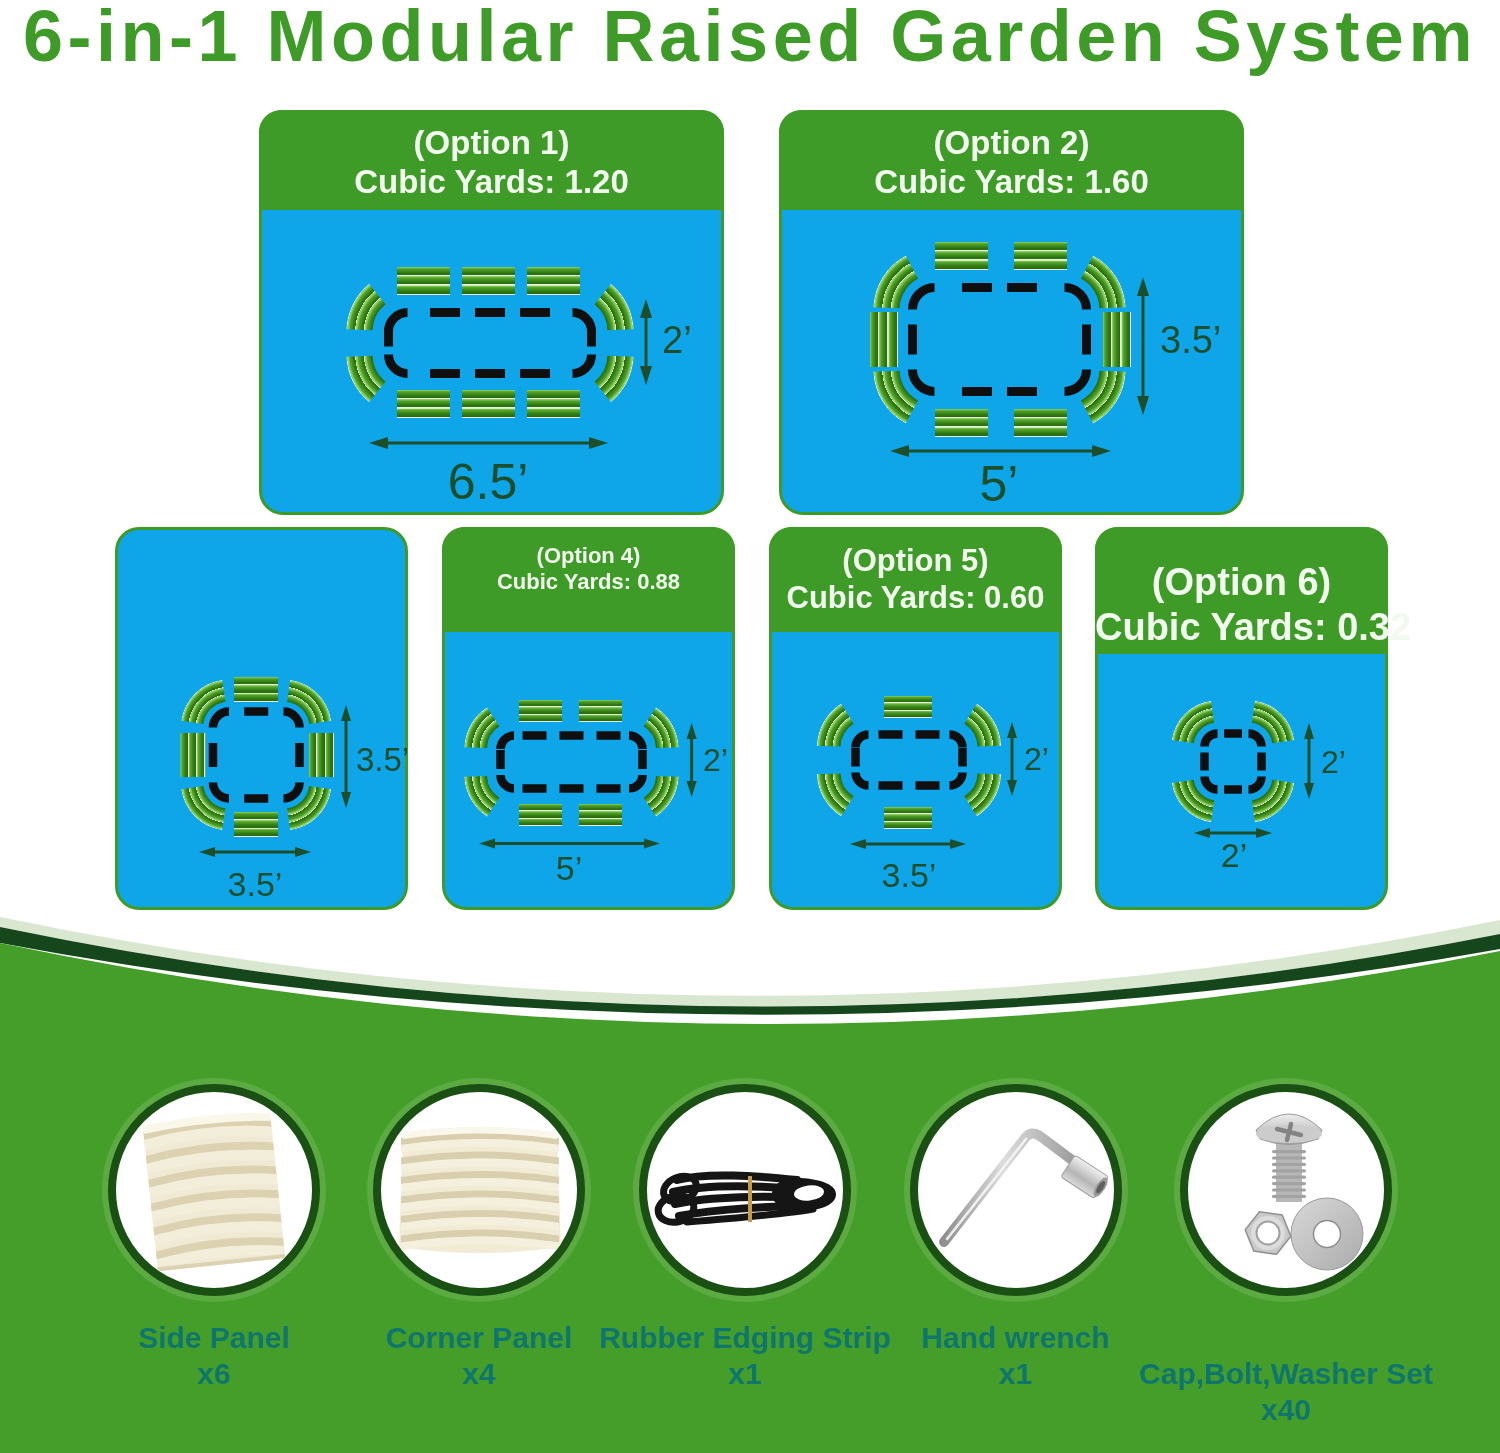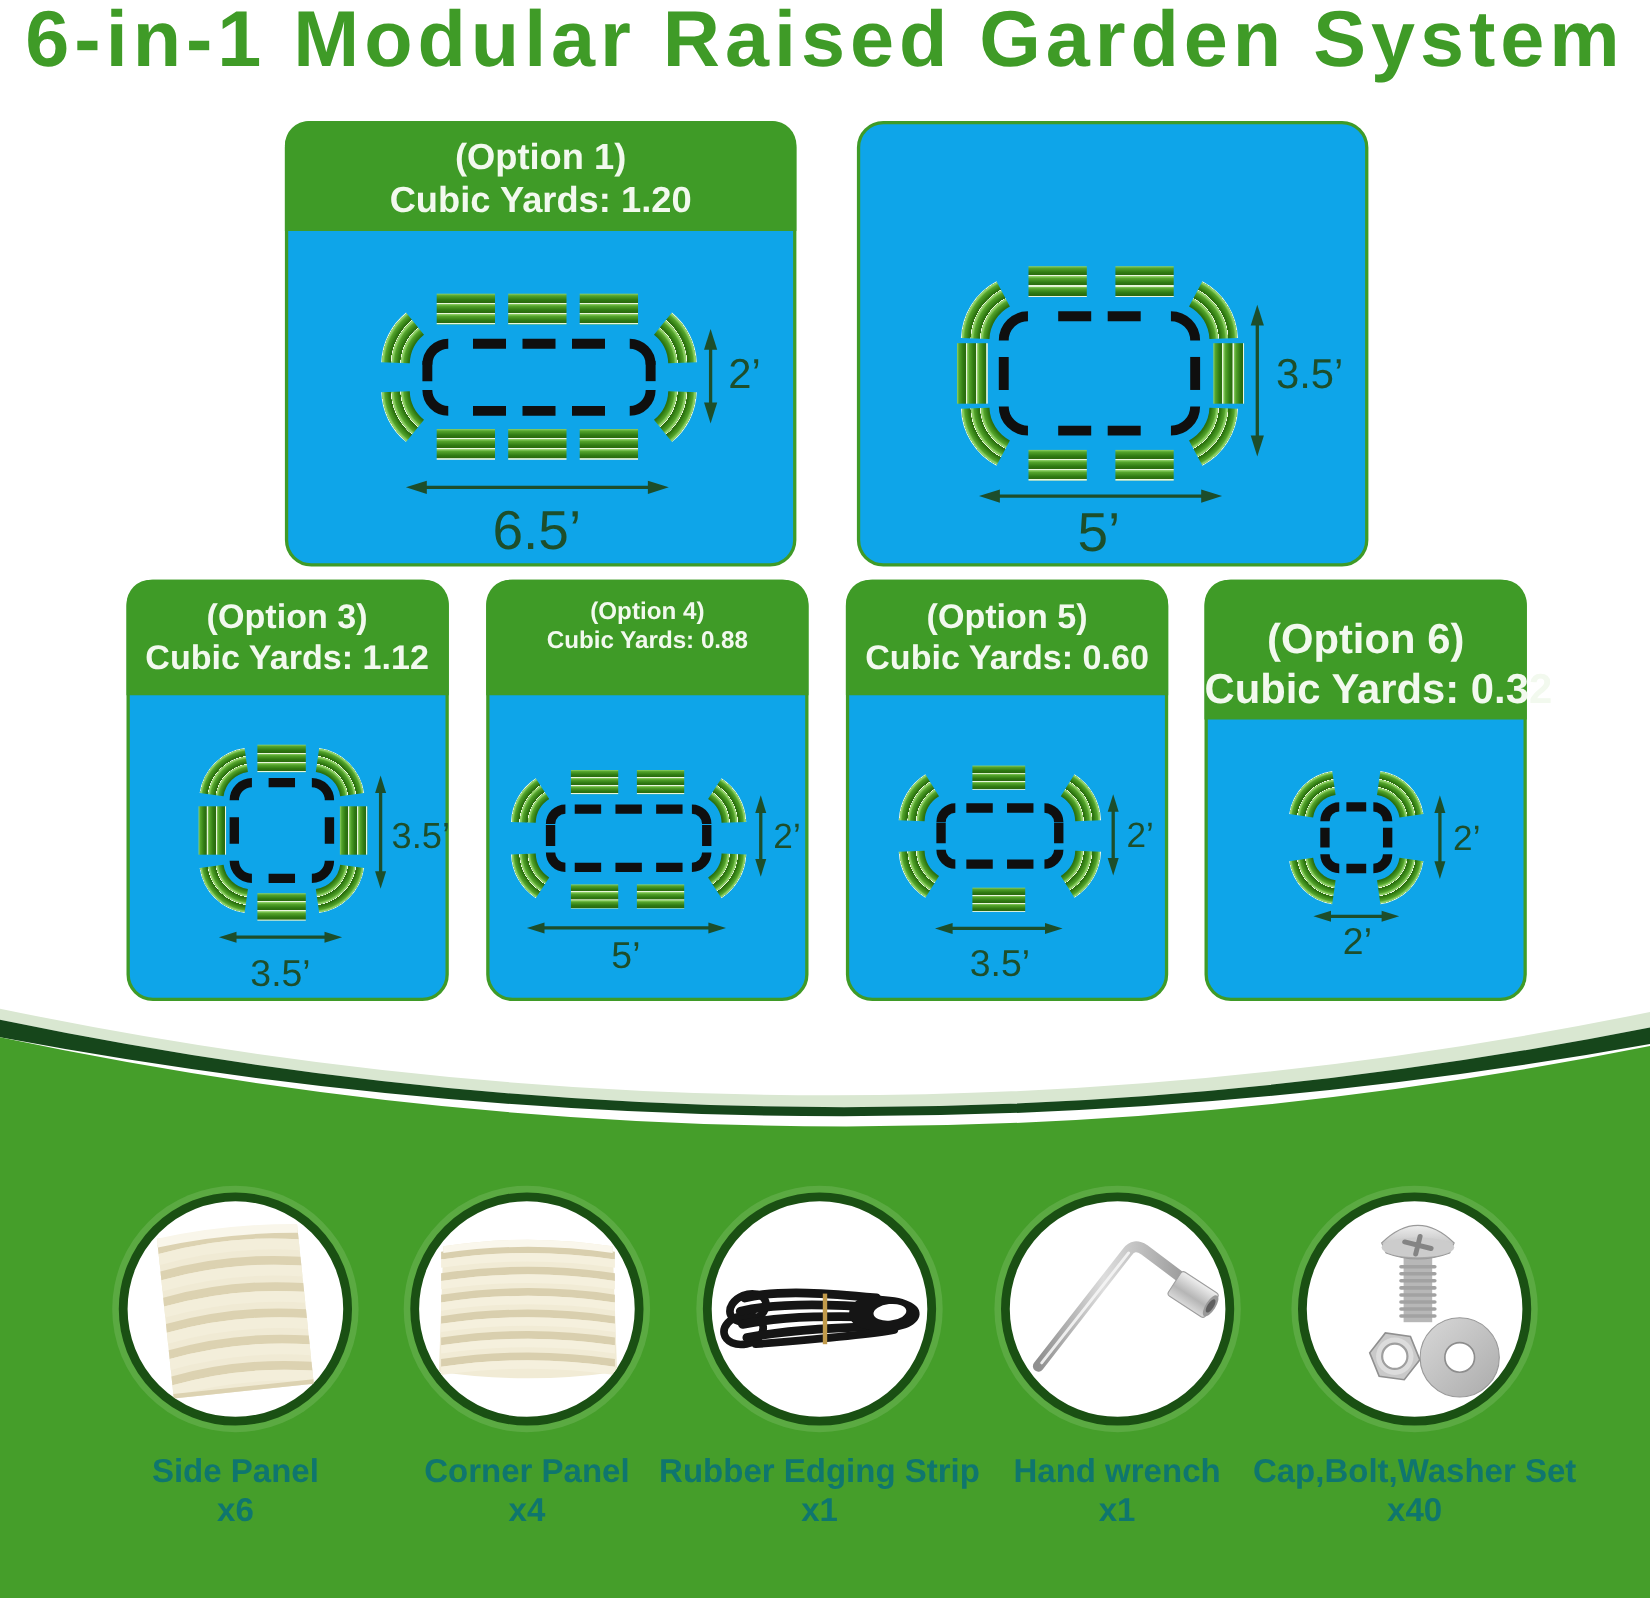--- a/index.html
+++ b/index.html
@@ -187,20 +187,21 @@
       <polygon points="384,186 378.0,205 390.0,205" fill="#1d4e2b"></polygon>
       <polygon points="384,272 378.0,253 390.0,253" fill="#1d4e2b"></polygon>
       <line x1="124" y1="330" x2="329" y2="330" stroke="#1d4e2b" stroke-width="3"></line>
       <polygon points="107,330 126,324.0 126,336.0" fill="#1d4e2b"></polygon>
       <polygon points="346,330 327,324.0 327,336.0" fill="#1d4e2b"></polygon>
       <text x="400" y="240" font-size="38" fill="#1d4e2b" text-anchor="start">2’</text>
       <text x="226" y="386" font-size="50" fill="#1d4e2b" text-anchor="middle">6.5’</text>
     </svg>
 </div>
 <div class="card" style="left:779px;top:110px;width:465px;height:405px">
+  <div class="chead" style="height:100px;font-size:33px;padding-top:14px">(Option 2)<br>Cubic Yards: 1.60</div>
   <svg width="465" height="405" viewBox="0 0 465 405" font-family="Liberation Sans, sans-serif" style="position:absolute;left:0;top:0">
       <defs>
         <linearGradient id="gv7" x1="0" y1="0" x2="0" y2="1">
           <stop offset="0.0000" stop-color="#8fd168"></stop>
           <stop offset="0.0667" stop-color="#54a42b"></stop>
           <stop offset="0.2000" stop-color="#2f7a12"></stop>
           <stop offset="0.2800" stop-color="#2a6b0e"></stop>
           <stop offset="0.2883" stop-color="#2a6b0e"></stop>
           <stop offset="0.2917" stop-color="#e9f6dd"></stop>
           <stop offset="0.3250" stop-color="#e9f6dd"></stop>
@@ -361,21 +362,20 @@
       <polygon points="361,164 355.0,183 367.0,183" fill="#1d4e2b"></polygon>
       <polygon points="361,302 355.0,283 367.0,283" fill="#1d4e2b"></polygon>
       <line x1="125" y1="338" x2="312" y2="338" stroke="#1d4e2b" stroke-width="3"></line>
       <polygon points="108,338 127,332.0 127,344.0" fill="#1d4e2b"></polygon>
       <polygon points="329,338 310,332.0 310,344.0" fill="#1d4e2b"></polygon>
       <text x="378" y="240" font-size="38" fill="#1d4e2b" text-anchor="start">3.5’</text>
       <text x="217" y="388" font-size="50" fill="#1d4e2b" text-anchor="middle">5’</text>
     </svg>
 </div>
 <div class="card" style="left:114.5px;top:527px;width:293px;height:383px">
-  <div class="chead" style="height:105px;font-size:31px;padding-top:16px">(Option 3)<br>Cubic Yards: 1.12</div>
   <svg width="293" height="383" viewBox="0 0 293 383" font-family="Liberation Sans, sans-serif" style="position:absolute;left:0;top:0">
       <defs>
         <linearGradient id="gv13" x1="0" y1="0" x2="0" y2="1">
           <stop offset="0.0000" stop-color="#8fd168"></stop>
           <stop offset="0.0667" stop-color="#54a42b"></stop>
           <stop offset="0.2000" stop-color="#2f7a12"></stop>
           <stop offset="0.2800" stop-color="#2a6b0e"></stop>
           <stop offset="0.2883" stop-color="#2a6b0e"></stop>
           <stop offset="0.2917" stop-color="#e9f6dd"></stop>
           <stop offset="0.3250" stop-color="#e9f6dd"></stop>
@@ -1164,12 +1164,12 @@
 <circle cx="22" cy="0" r="11.5" fill="#fff"></circle>
 <circle cx="22" cy="0" r="11.5" fill="none" stroke="#9f9f9f" stroke-width="2"></circle>
 </g>
 <g transform="translate(139,142)">
 <circle cx="0" cy="0" r="36" fill="url(#mtl2)"></circle>
 <circle cx="0" cy="0" r="36" fill="none" stroke="#999999" stroke-width="1"></circle>
 <circle cx="0" cy="0" r="13.5" fill="#fff"></circle>
 <circle cx="0" cy="0" r="13.5" fill="none" stroke="#8d8d8d" stroke-width="1.5"></circle>
 </g>
 </svg></div>
-<div class="clabel" style="left:1106px;top:1320px;width:360px">Cap,Bolt,Washer Set<br>x40</div>
+<div class="clabel" style="left:1106px;top:1356px;width:360px">Cap,Bolt,Washer Set<br>x40</div>
 </body></html>

